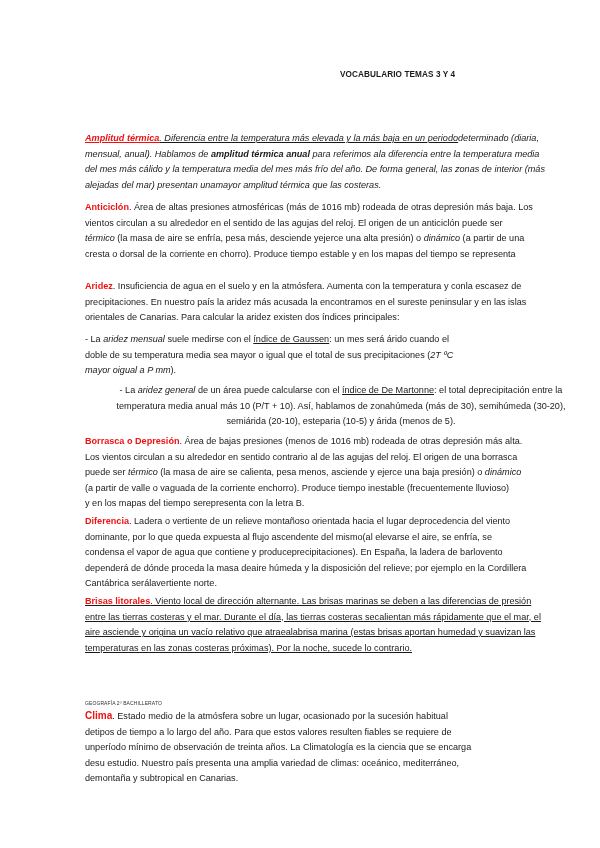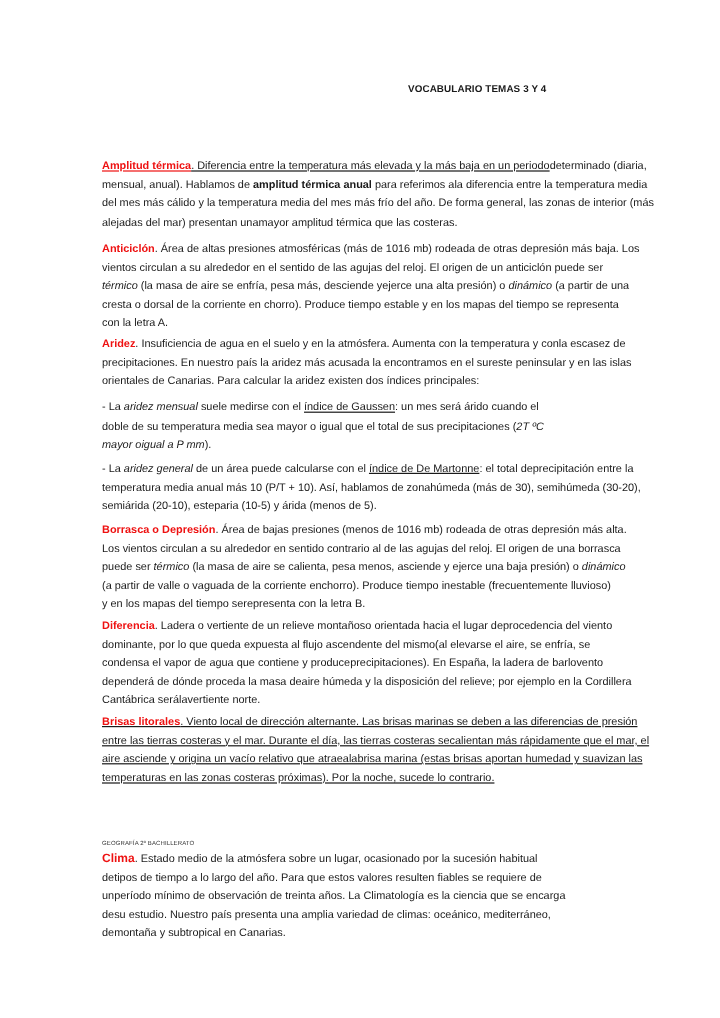--- a/index.html
+++ b/index.html
@@ -16,48 +16,47 @@
   .footer-label { position: absolute; left: 85px; top: 700px; font-size: 5px; color: #333; letter-spacing: 0.1px; }
   .line { display: block; white-space: nowrap; }
 </style>
 </head>
 <body>
 
 <div class="page">
 
   <div class="title">VOCABULARIO TEMAS 3 Y 4</div>
 
-  <div class="entry" style="top:131px;">
+  <div class="entry" style="top:131px;font-style:italic;">
     <span class="line"><span class="term ul">Amplitud térmica</span><span class="ul">. Diferencia entre la temperatura más elevada y la más baja en un periodo</span><span>determinado (diaria,</span></span>
     <span class="line"><span>mensual, anual). Hablamos de </span><b>amplitud térmica anual</b><span> para referimos ala diferencia entre la temperatura media</span></span>
     <span class="line">del mes más cálido y la temperatura media del mes más frío del año. De forma general, las zonas de interior (más</span>
     <span class="line">alejadas del mar) presentan unamayor amplitud térmica que las costeras.</span>
   </div>
 
   <div class="entry" style="top:200px;">
     <span class="line"><span class="term">Anticiclón</span><span>. Área de altas presiones atmosféricas (más de 1016 mb) rodeada de otras depresión más baja. Los</span></span>
     <span class="line">vientos circulan a su alrededor en el sentido de las agujas del reloj. El origen de un anticiclón puede ser</span>
     <span class="line"><i>térmico</i><span> (la masa de aire se enfría, pesa más, desciende yejerce una alta presión) o </span><i>dinámico</i><span> (a partir de una</span></span>
     <span class="line">cresta o dorsal de la corriente en chorro). Produce tiempo estable y en los mapas del tiempo se representa</span>
-    <span class="line">con la letra A.</span>
   </div>
 
   <div class="entry" style="top:279px;">
     <span class="line"><span class="term">Aridez</span><span>. Insuficiencia de agua en el suelo y en la atmósfera. Aumenta con la temperatura y conla escasez de</span></span>
     <span class="line">precipitaciones. En nuestro país la aridez más acusada la encontramos en el sureste peninsular y en las islas</span>
     <span class="line">orientales de Canarias. Para calcular la aridez existen dos índices principales:</span>
   </div>
 
   <div class="entry" style="top:332px; width:430px;">
     <span class="line"><span>- La </span><i>aridez mensual</i><span> suele medirse con el </span><span class="ul">índice de Gaussen</span><span>: un mes será árido cuando el</span></span>
     <span class="line"><span>doble de su temperatura media sea mayor o igual que el total de sus precipitaciones (</span><i>2T ºC</i></span>
     <span class="line"><i>mayor oigual a P mm</i><span>).</span></span>
   </div>
 
-  <div class="entry" style="top:383px;">
+  <div class="entry" style="top:383px;text-align:center;">
     <span class="line"><span>- La </span><i>aridez general</i><span> de un área puede calcularse con el </span><span class="ul">índice de De Martonne</span><span>: el total deprecipitación entre la</span></span>
     <span class="line">temperatura media anual más 10 (P/T + 10). Así, hablamos de zonahúmeda (más de 30), semihúmeda (30-20),</span>
     <span class="line">semiárida (20-10), esteparia (10-5) y árida (menos de 5).</span>
   </div>
 
   <div class="entry" style="top:434px;">
     <span class="line"><span class="term">Borrasca o Depresión</span><span>. Área de bajas presiones (menos de 1016 mb) rodeada de otras depresión más alta.</span></span>
     <span class="line">Los vientos circulan a su alrededor en sentido contrario al de las agujas del reloj. El origen de una borrasca</span>
     <span class="line"><span>puede ser </span><i>térmico</i><span> (la masa de aire se calienta, pesa menos, asciende y ejerce una baja presión) o </span><i>dinámico</i></span>
     <span class="line">(a partir de valle o vaguada de la corriente enchorro). Produce tiempo inestable (frecuentemente lluvioso)</span>

